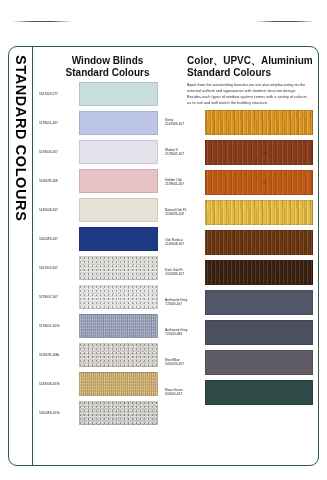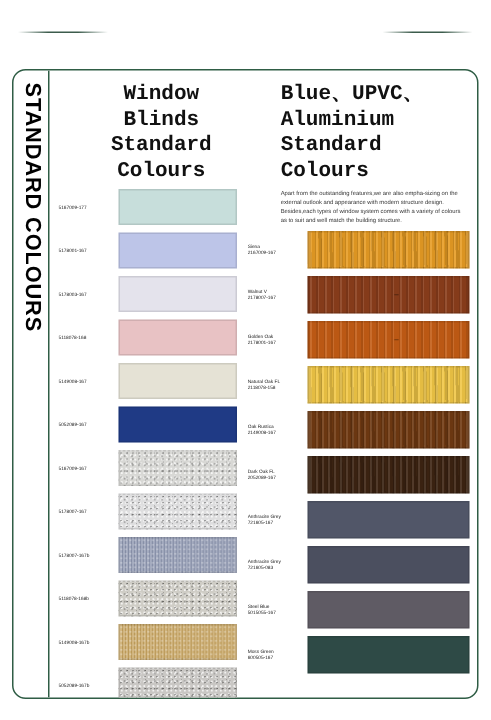--- a/index.html
+++ b/index.html
@@ -97,26 +97,26 @@
     display: flex;
   }
   .col {
     position: relative;
     height: 100%;
   }
   .col-left  { width: 130px; padding: 8px 4px 0 6px; }
   .col-right { width: 157px; padding: 8px 5px 0 3px; }
 
   .col-heading {
-    font-size: 14px;
+    font-size: 10px;
     font-weight: bold;
     line-height: 1.22;
     color: #111;
     margin-bottom: 3px;
-    font-family: Liberation Mono, monospace;
+    font-family: Liberation Sans, sans-serif;
   }
   .col-left .col-heading { text-align: center; padding-left: 18px; }
   .col-right .col-heading { text-align: left; padding-left: 22px; }
 
   .blurb {
     font-size: 3.9px;
     line-height: 1.5;
     color: #333;
     padding-left: 22px;
     padding-right: 2px;
@@ -294,21 +294,21 @@
               <span class="nm"></span>
               <span class="cd">5052089-167b</span>
             </div>
             <div class="swatch tex-speckle" style="background-color: rgb(201, 199, 196);"></div>
           </div>
         </div>
     </div>
 
     <div class="col col-right">
       <div class="col-heading">
-        <div>Blue、UPVC、Aluminium</div>
+        <div>Color、UPVC、Aluminium</div>
         <div>Standard Colours</div>
       </div>
       <div class="blurb">Apart from the outstanding features,we are also empha-sizing on the external outlook and appearance with modern structure design. Besides,each types of window system comes with a variety of colours as to suit and well match the building structure.</div>
       <div class="swatch-list" id="right-swatches">
           <div class="swatch-row">
             <div class="swatch-meta">
               <span class="nm">Siena</span>
               <span class="cd">2167009-167</span>
             </div>
             <div class="swatch tex-wood" style="background-color: rgb(231, 156, 36);"></div>

